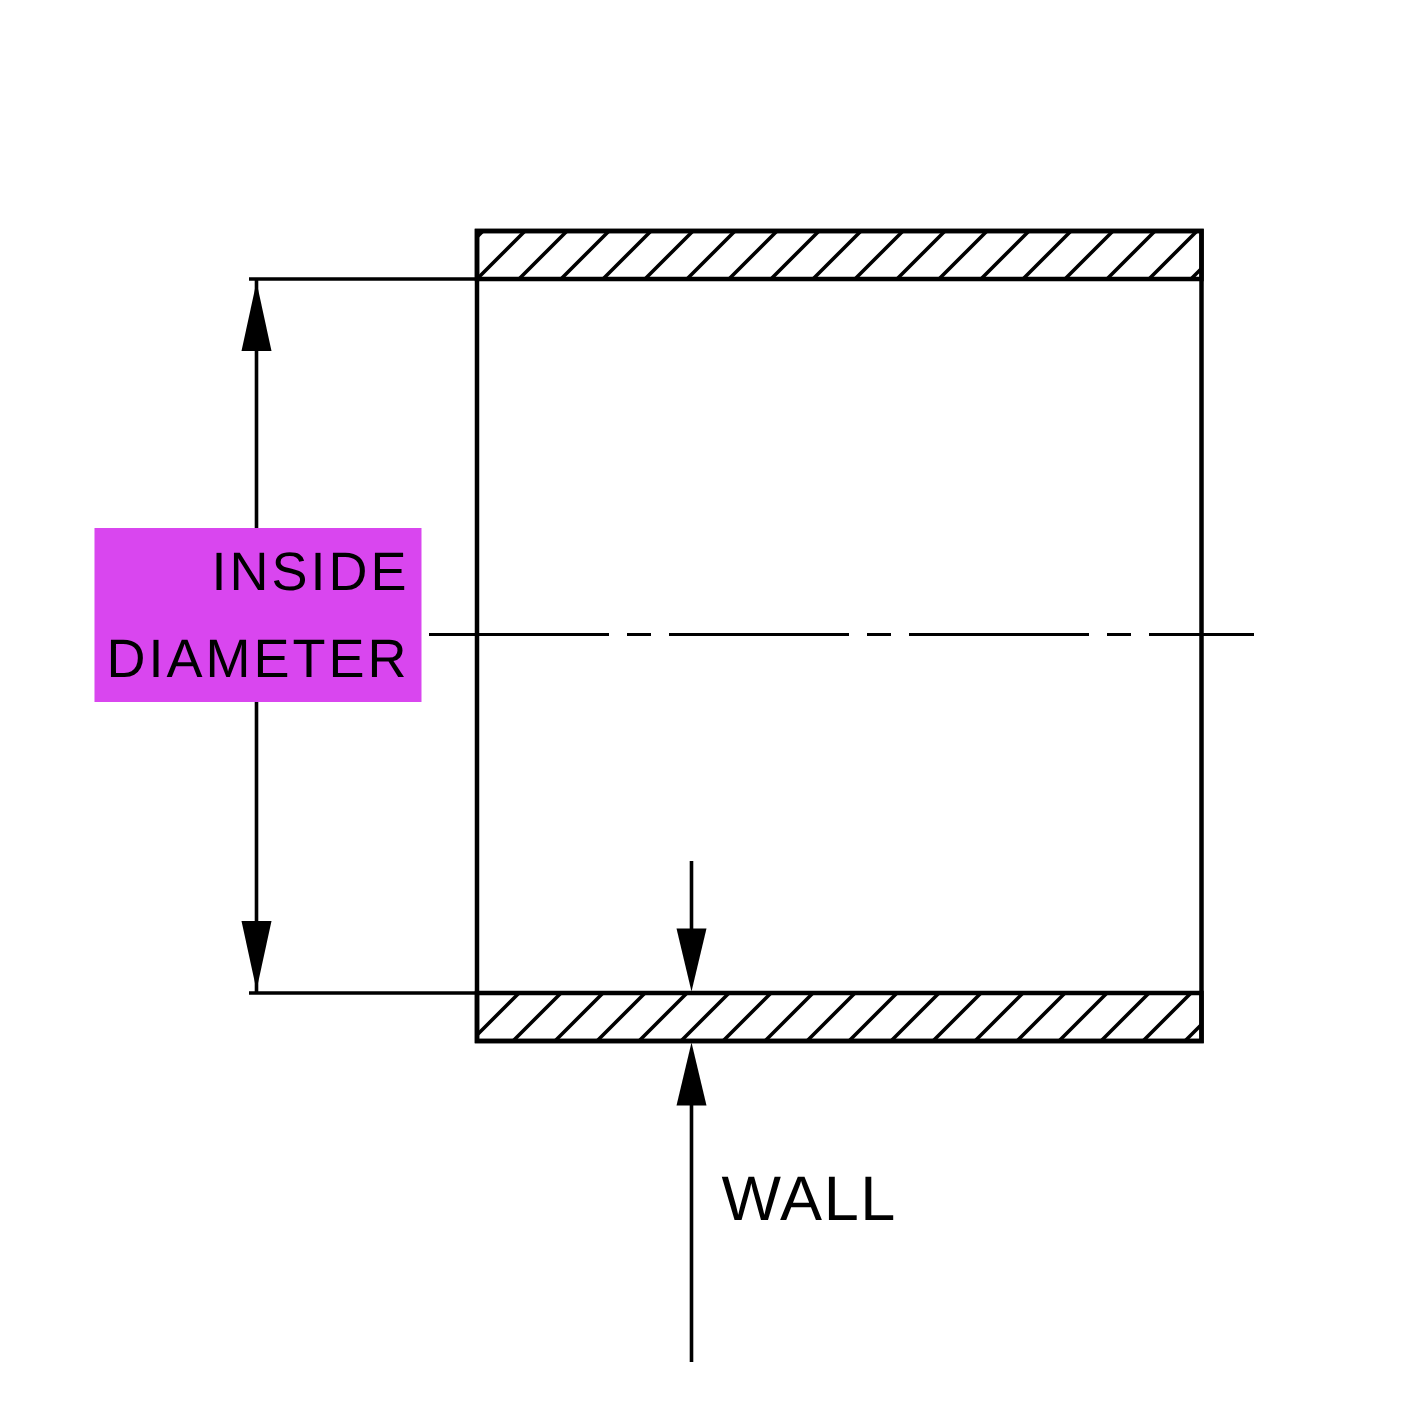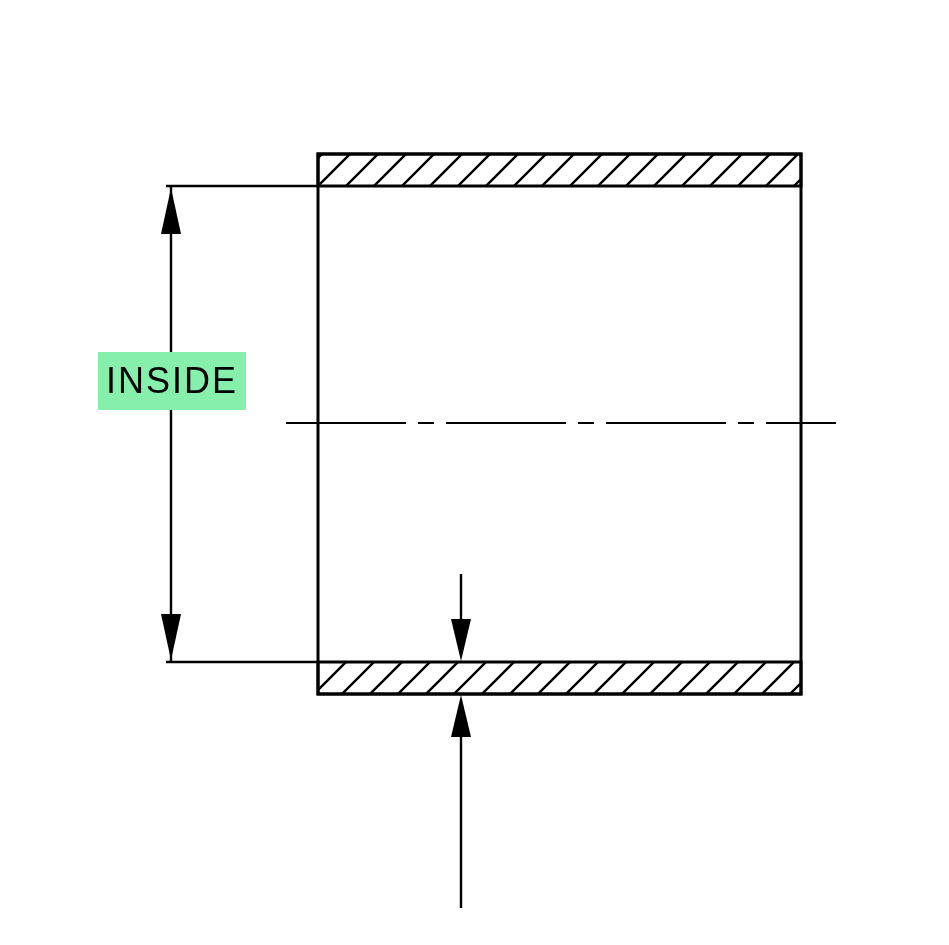--- a/index.html
+++ b/index.html
@@ -30,21 +30,21 @@
     white-space: nowrap;
   }
   .id-label {
     left: 172px;
     top: 352px;
     transform: translateX(-50%);
     text-align: right;
     font-size: 36px;
     letter-spacing: 2px;
     line-height: 58px;
-    background: #86efac;
+    background: #d946ef;
     padding: 0 8px;
   }
   .wt-label {
     left: 481px;
     top: 766px;
     text-align: left;
     font-size: 42px;
     letter-spacing: 1px;
     line-height: 66px;
   }
@@ -78,18 +78,20 @@
 
     <line x1="461" y1="574" x2="461" y2="624" stroke="#000000" stroke-width="2.4"></line>
     <polygon points="461,661 451,619 471,619" fill="#000000"></polygon>
 
     <polygon points="461,695 451,737 471,737" fill="#000000"></polygon>
     <line x1="461" y1="735" x2="461" y2="908" stroke="#000000" stroke-width="2.4"></line>
   </svg>
 
   <div class="label id-label">
     <div>INSIDE</div>
+    <div>DIAMETER</div>
   </div>
 
   <div class="label wt-label">
+    <div>WALL</div>
   </div>
 
 </div>
 
 </body></html>

